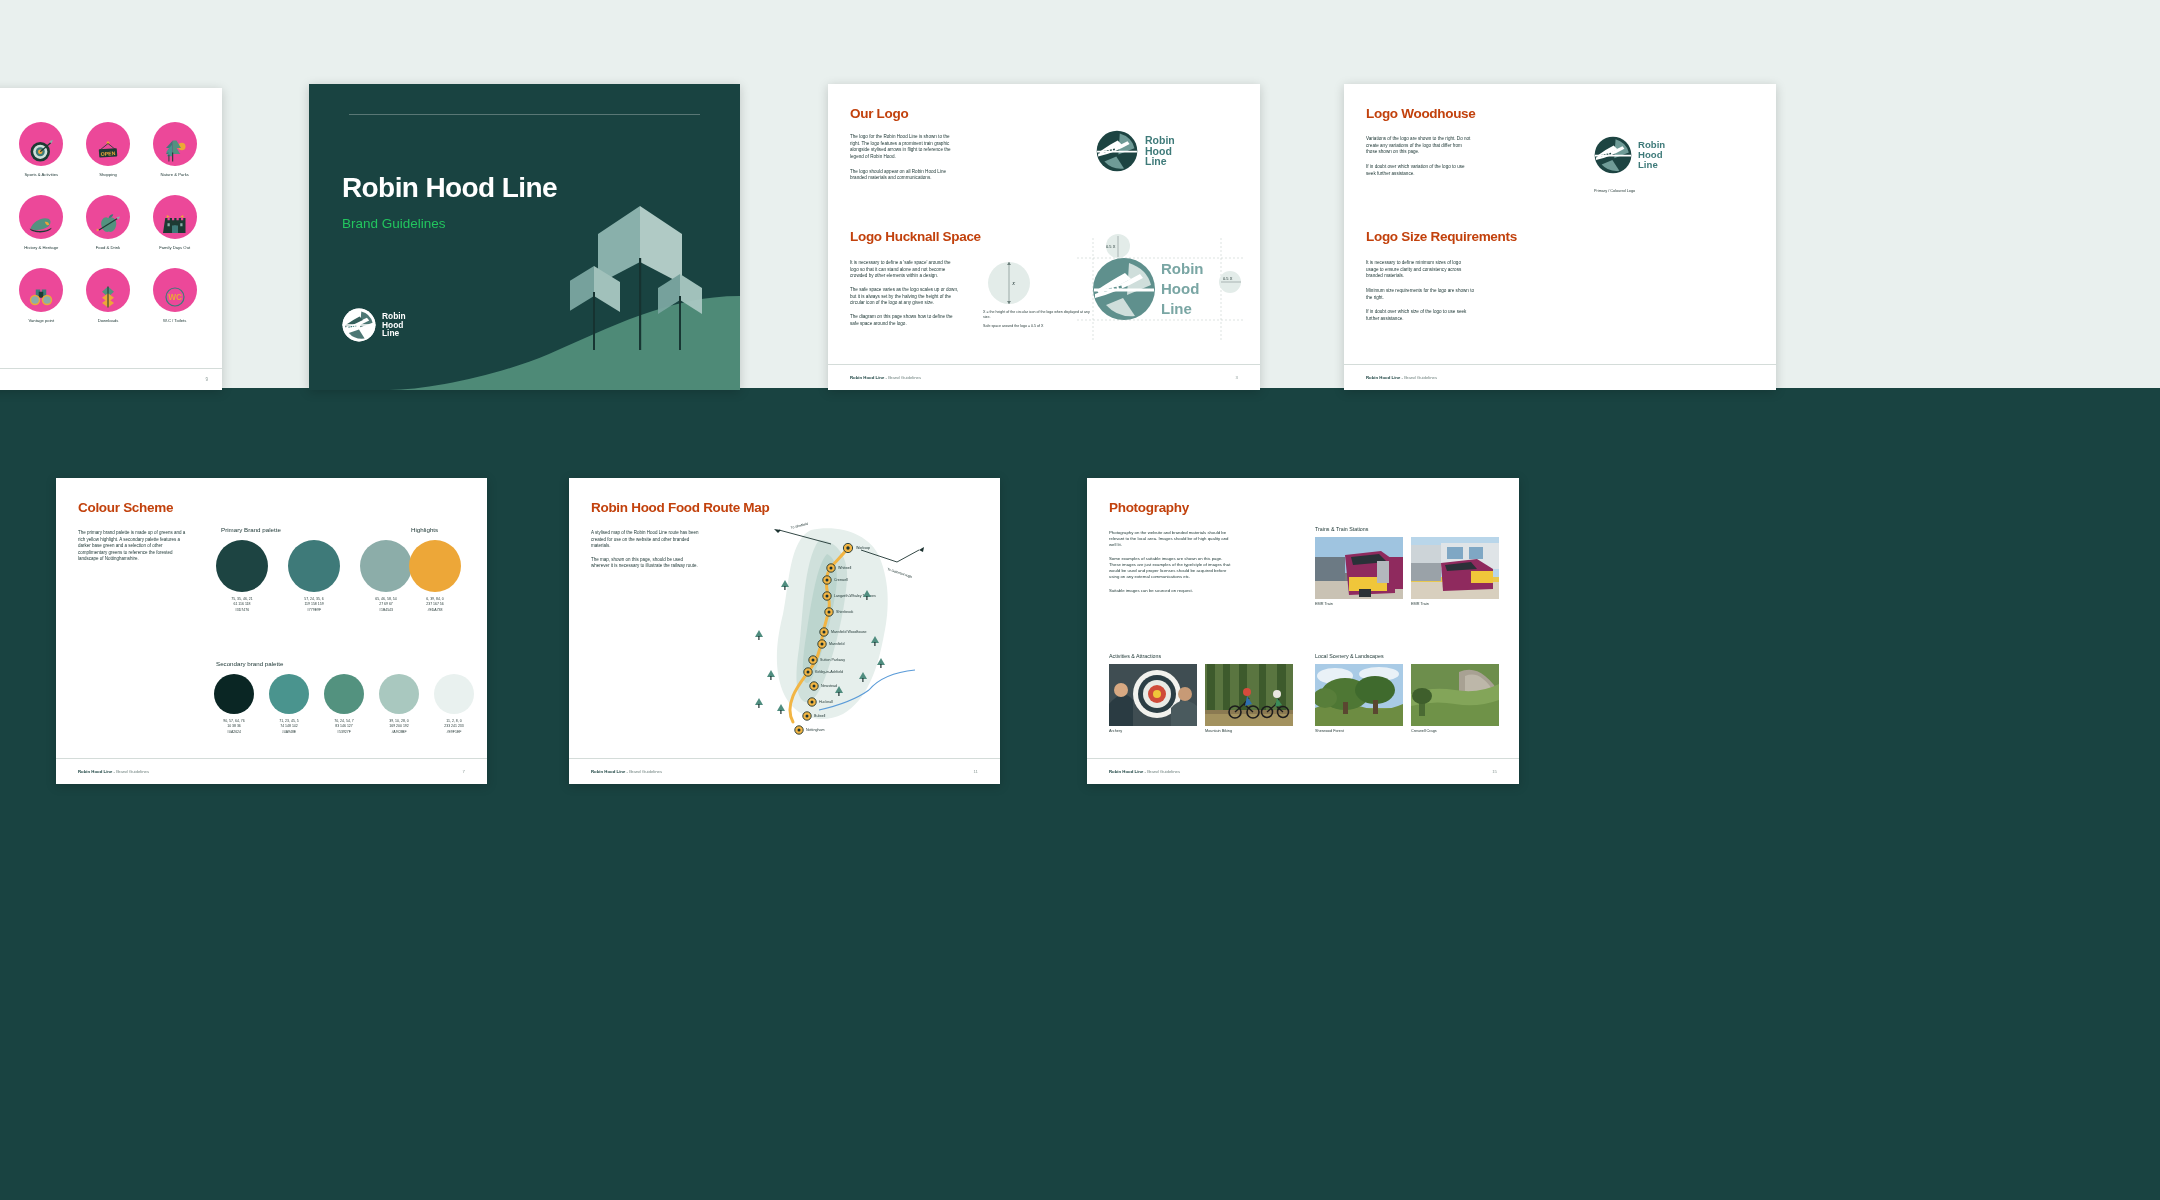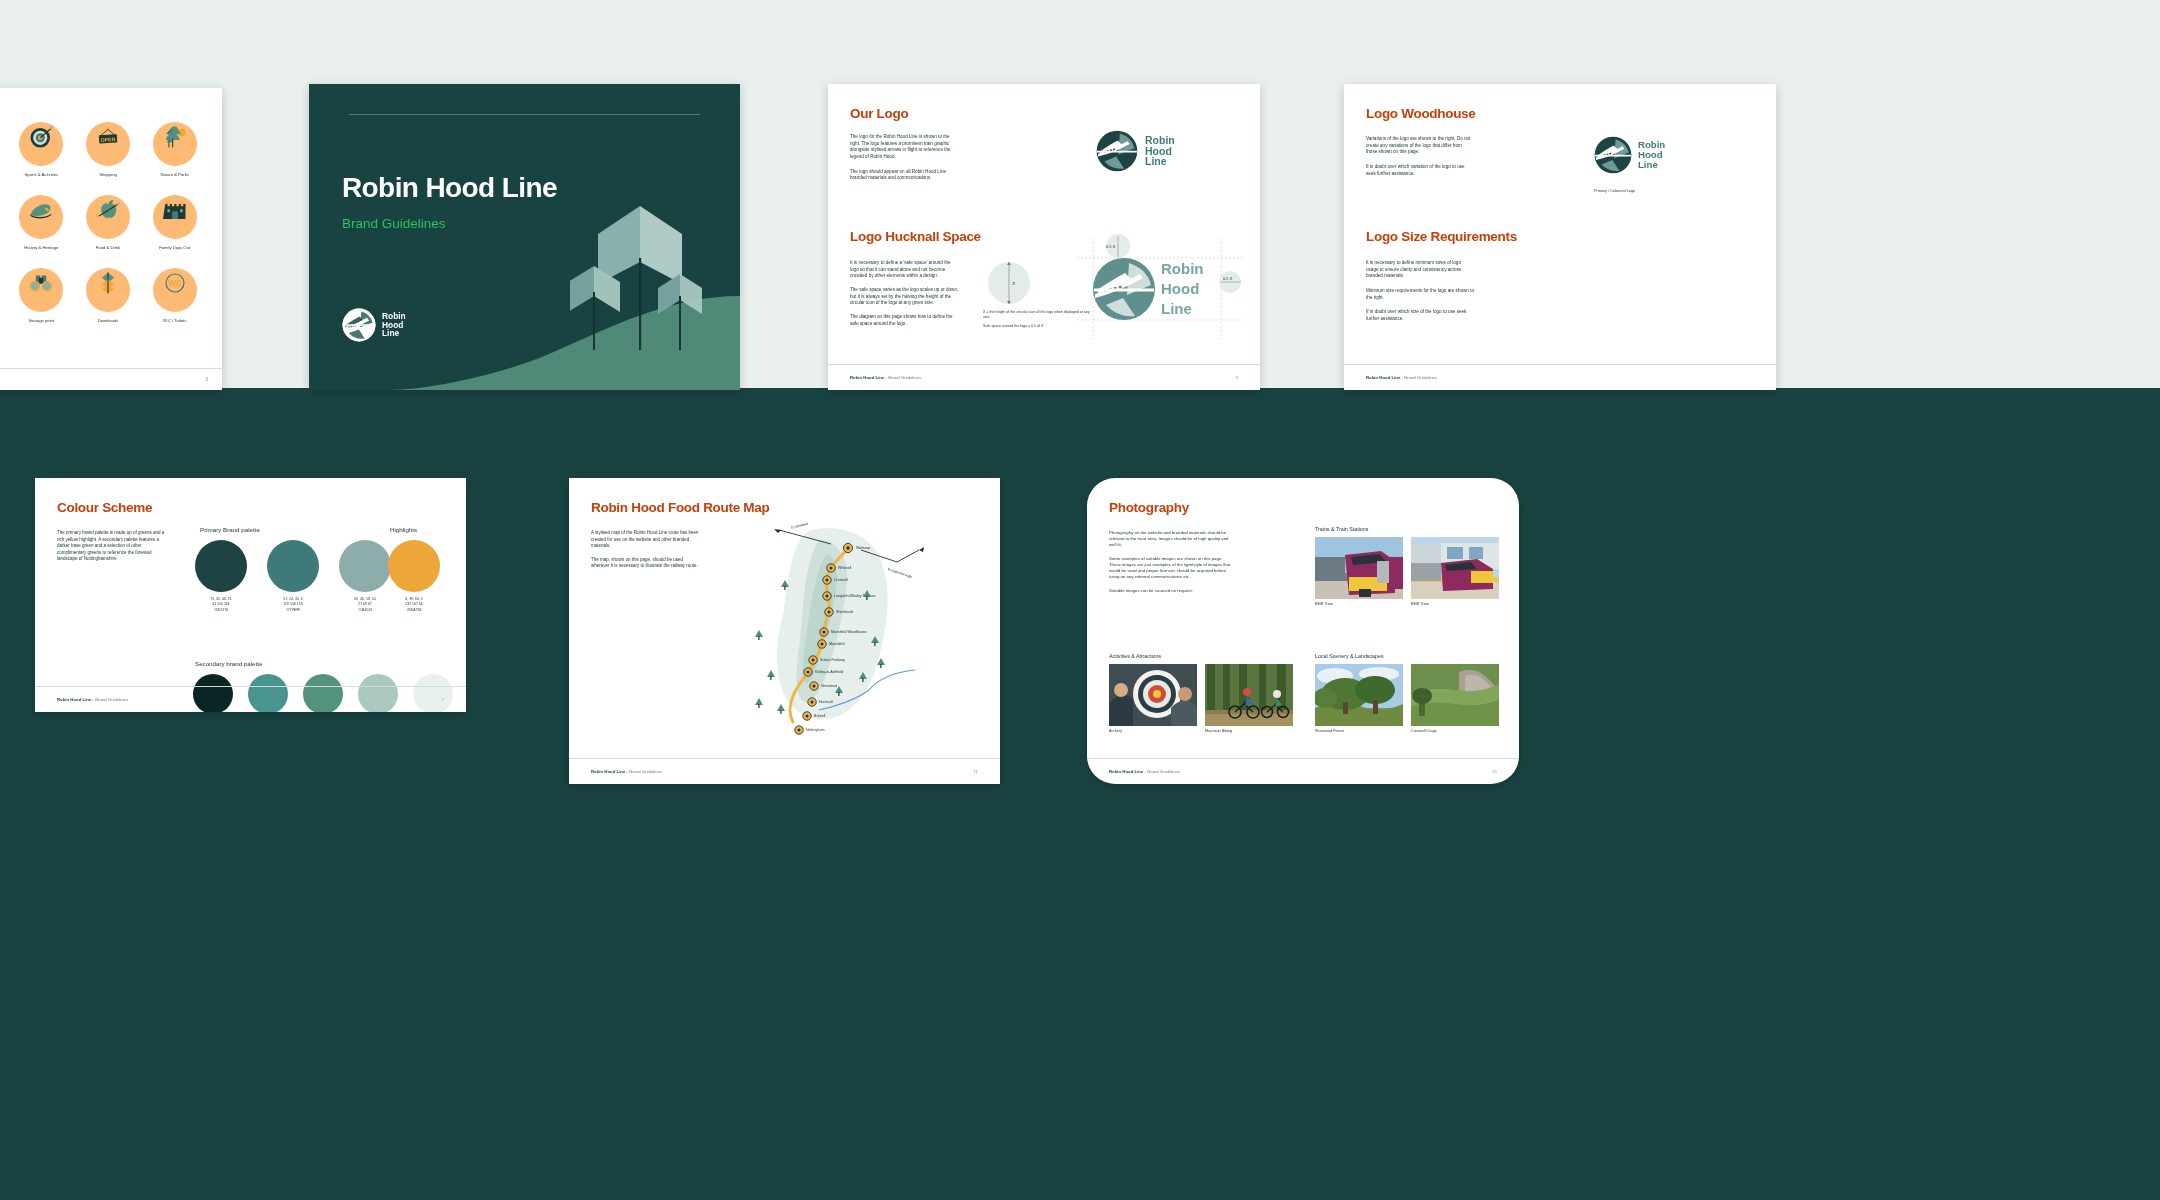--- a/index.html
+++ b/index.html
@@ -46,22 +46,22 @@
   }
   #icon-grid {
     position: absolute; left: 96px; top: 34px;
     width: 200px; display: grid;
     grid-template-columns: repeat(3, 1fr);
     row-gap: 18px;
   }
   .icon-cell { text-align: center; }
   .icon-disc {
     width: 44px; height: 44px; border-radius: 50%;
-    background: #fdba74; margin: 0 auto 6px auto;
-    display: flex; align-items: flex-start; justify-content: center;
+    background: #ec4899; margin: 0 auto 6px auto;
+    display: flex; align-items: flex-end; justify-content: center;
   }
   .icon-cell .cap { font-size: 4.2px; color: #213a38; display: block; }
   #slide-icons .footer {
     height: 22px; padding: 0 14px; font-size: 4.5px;
   }
 
   
   #slide-title {
     left: 309px; top: 84px; width: 431px; height: 306px;
     background: #194341;
@@ -102,41 +102,41 @@
   
   #slide-variations {
     left: 1344px; top: 84px; width: 432px; height: 306px;
   }
   #slide-variations .h1 { font-size: 13.5px; }
   #slide-variations .body-copy { font-size: 4.6px; }
   #slide-variations .footer { height: 26px; padding: 0 22px; font-size: 4.3px; }
 
   
   #slide-colour {
-    left: 35px; top: 478px; width: 431px; height: 234px;
+    left: 56px; top: 478px; width: 431px; height: 306px;
   }
   #slide-colour .h1 { font-size: 13.5px; }
   #slide-colour .body-copy { font-size: 4.5px; }
   #slide-colour .footer { height: 26px; padding: 0 22px; font-size: 4.3px; }
   .pal-title { font-size: 6.2px; color: #213a38; }
   .swatch-row { display: flex; }
   .swatch { text-align: center; }
   .swatch .disc { border-radius: 50%; margin: 0 auto; }
   .swatch .vals { font-size: 3.5px; color: #2a3d3b; line-height: 1.5; margin-top: 5px; }
 
   
   #slide-map {
     left: 569px; top: 478px; width: 431px; height: 306px;
   }
   #slide-map .h1 { font-size: 13.5px; }
   #slide-map .body-copy { font-size: 4.5px; }
   #slide-map .footer { height: 26px; padding: 0 22px; font-size: 4.3px; }
   .station-label { font-size: 3.6px; fill: #1d3331; }
   #slide-photography {
-    left: 1087px; top: 478px; width: 432px; height: 306px; border-radius: 28px;
+    left: 1087px; top: 478px; width: 432px; height: 306px;
   }
   #slide-photography .h1 { font-size: 13.5px; }
   #slide-photography .body-copy { font-size: 4.3px; }
   #slide-photography .footer { height: 26px; padding: 0 22px; font-size: 4.3px; }
   .photo-group-title { font-size: 5.3px; color: #213a38; }
   .photo-tile { position: relative; overflow: hidden; }
   .photo-cap { font-size: 3.8px; color: #2a3d3b; margin-top: 3px; display:block; }
 </style>
 </head>
 <body>

